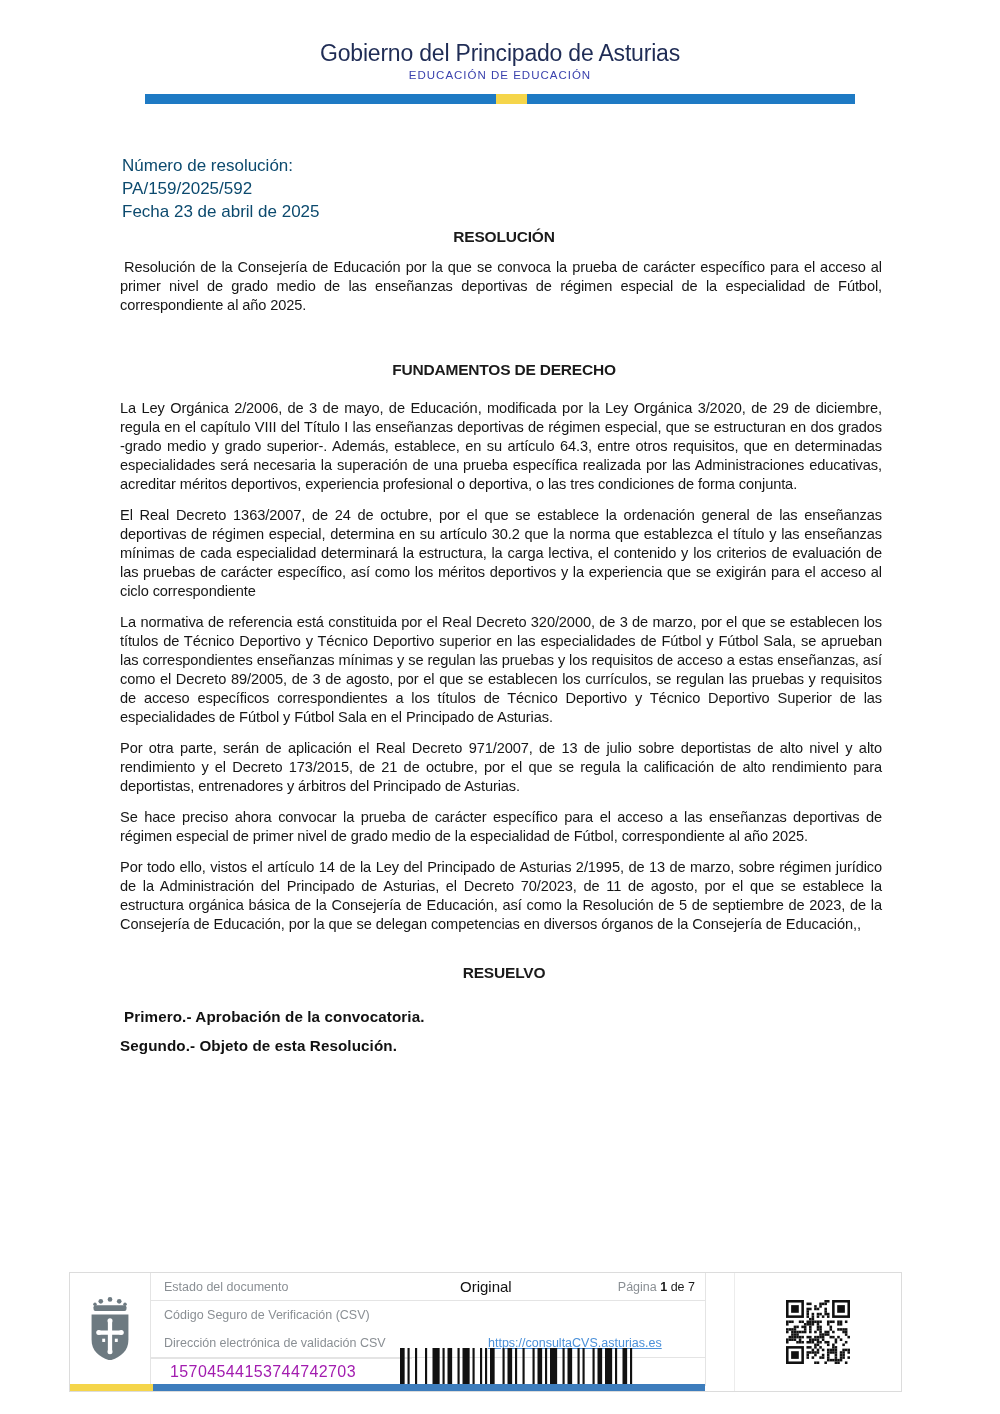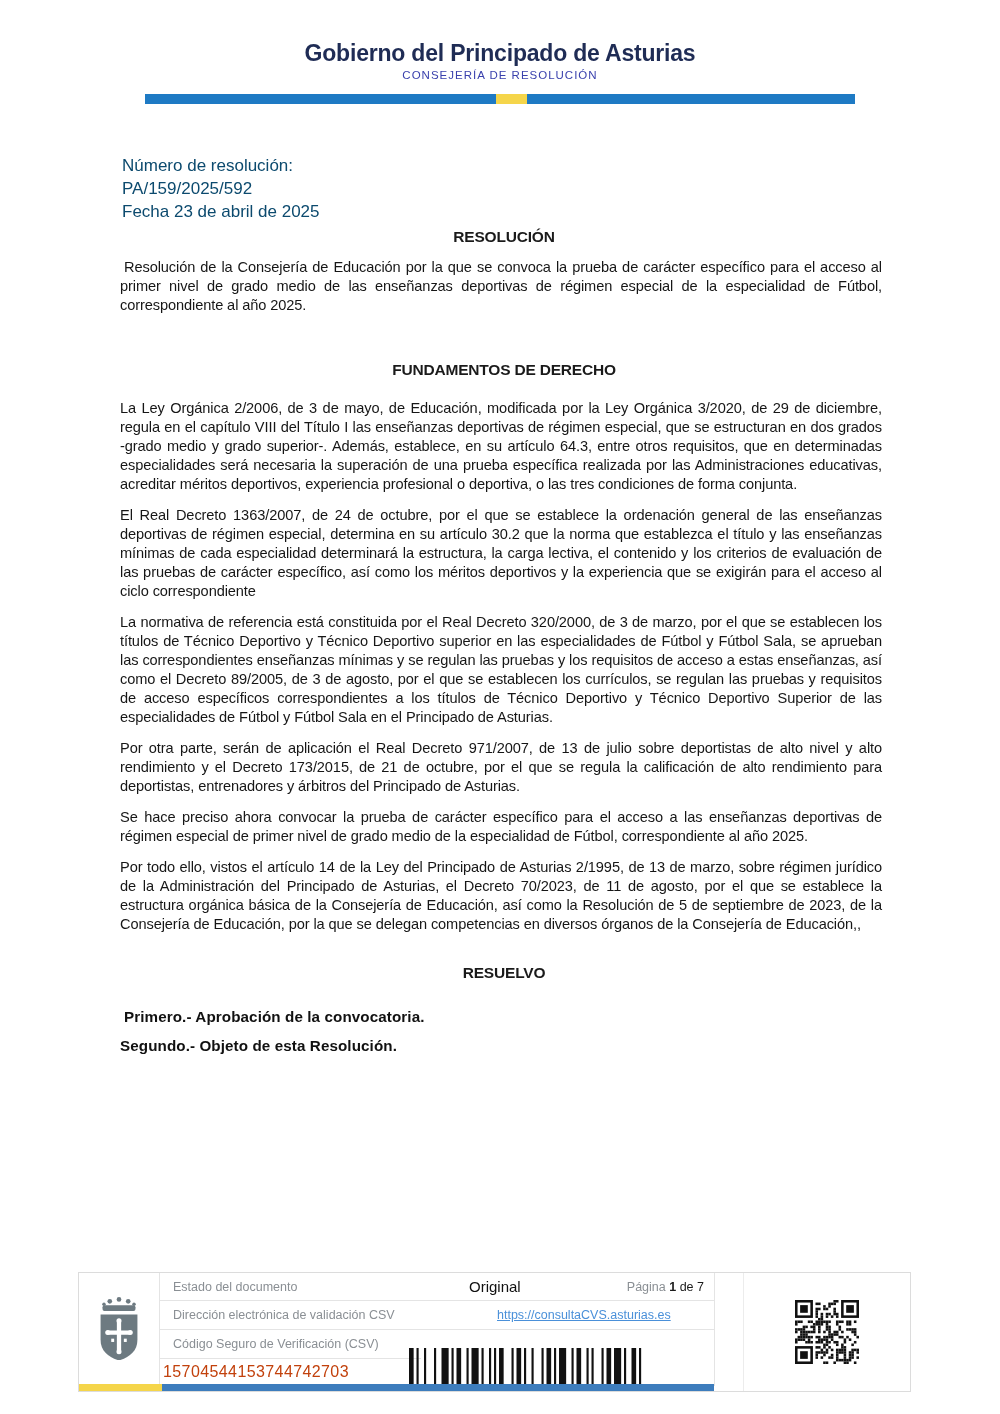--- a/index.html
+++ b/index.html
@@ -4,21 +4,21 @@
 <style>
   html,body { margin:0; padding:0; background:#ffffff; }
   .page {
     position:relative; width:1000px; height:1414px; margin:0 auto;
     background:#ffffff; overflow:hidden;
     font-family:"Liberation Sans", "DejaVu Sans", sans-serif;
     color:#1a1a1a;
   }
   
   .doc-header { text-align:center; padding-top:40px; }
-  .doc-title { font-size:23px; font-weight:bold; color:#1f2c55; letter-spacing:-0.2px; line-height:26px; }
+  .doc-title { font-size:23px; font-weight:normal; color:#1f2c55; letter-spacing:-0.2px; line-height:26px; }
   .doc-subtitle { font-size:11.5px; color:#3a41ad; letter-spacing:1px; margin-top:3px; }
   .top-bar { position:relative; margin:13px auto 0; width:710px; height:10px; background:#1e7ac4; }
   .top-bar-yellow { position:absolute; left:351px; top:0; width:31px; height:10px; background:#f5d54a; }
   
   .res-info { margin:50px 0 0 122px; font-size:17px; line-height:23px; color:#0c4a6e; }
   
   .h-center { text-align:center; font-weight:bold; font-size:15.5px; letter-spacing:-0.2px;margin-left:8px; }
   #h-resolucion { margin-top:5px; }
   #h-fundamentos { margin-top:46px; }
   #h-resuelvo { margin-top:30px; }
@@ -31,57 +31,57 @@
   #p-intro { }
   #p-f1 { margin-top:20px; }
   .para-heading {
     margin:26px 118px 0 120px; font-size:15.2px; font-weight:bold;
     letter-spacing:0.1px; color:#111;
   }
   #p-primero { margin-top:18px; }
   #p-segundo-h { margin-top:12px; }
   
   .footer-box {
-    position:absolute; left:78px; top:1272px; width:833px; height:120px;
+    position:absolute; left:69px; top:1272px; width:833px; height:120px;
     border:1px solid #dcdcdc; box-sizing:border-box; background:#fff;
   }
   .f-logo-col {
     position:absolute; left:0; top:0; width:80px; height:113px;
     border-right:1px solid #e4e4e4; display:flex; align-items:center; justify-content:center;
   }
   .f-rows { position:absolute; left:80px; top:0; width:555px; height:113px; }
   .f-row { position:relative; display:flex; align-items:center; box-sizing:border-box; }
   .f-row-1 { height:28px; border-bottom:1px solid #e4e4e4; }
   .f-row-2 { height:29px; border-bottom:1px solid #e4e4e4; }
   .f-row-3 { height:28px; }
   .f-row-4 { height:27px; }
   .f-partline { position:absolute; left:0; top:85px; width:262px; height:1px; background:#e4e4e4; }
   .f-label { color:#8a8f94; font-size:12.5px; padding-left:14px; white-space:nowrap; }
   .f-estado-value { position:absolute; left:310px; font-size:15px; color:#111; }
   .f-page { position:absolute; right:10px; font-size:12.5px; color:#8a8f94; white-space:nowrap; }
   .f-page .pg-num { color:#1a1a1a; font-weight:bold; }
   .f-page .pg-suffix { color:#1a1a1a; }
   .f-link { position:absolute; left:338px; font-size:12.5px; color:#4a90d9; text-decoration:underline; cursor:pointer; }
-  .f-csv-value { font-size:16px; color:#c2410c; padding-left:4px; letter-spacing:0.4px; }
+  .f-csv-value { font-size:16px; color:#a21caf; padding-left:20px; letter-spacing:0.4px; }
   .f-sep-right { position:absolute; left:635px; top:0; width:1px; height:113px; background:#e4e4e4; }
   .f-sep-qr { position:absolute; left:664px; top:0; width:1px; height:118px; background:#ececec; }
   .f-bars { position:absolute; left:0; bottom:0; height:7px; width:635px; font-size:0; }
   .f-bar-yellow { display:inline-block; width:83px; height:7px; background:#f5d54a; }
   .f-bar-blue { display:inline-block; width:552px; height:7px; background:#3d7dbd; }
   .f-barcode { position:absolute; left:330px; top:75px; width:240px; height:36px; }
   .f-qr { position:absolute; left:664px; top:0; width:168px; height:118px; display:flex; align-items:center; justify-content:center; }
 </style>
 </head>
 <body>
 
 <div class="page">
 
   <div class="doc-header">
     <div class="doc-title">Gobierno del Principado de Asturias</div>
-    <div class="doc-subtitle">CONSEJERÍA DE RESOLUCIÓN</div>
+    <div class="doc-subtitle">EDUCACIÓN DE EDUCACIÓN</div>
     <div class="top-bar">
       <div class="top-bar-yellow"></div>
     </div>
   </div>
 
   <div class="res-info">
     <div>Número de resolución:</div>
     <div>PA/159/2025/592</div>
     <div>Fecha 23 de abril de 2025</div>
   </div>
@@ -131,26 +131,26 @@
         </svg>
       </span>
     </div>
 
     <div class="f-rows">
       <div class="f-row f-row-1">
         <span class="f-label">Estado del documento</span>
         <span class="f-estado-value">Original</span>
         <span class="f-page"><span>Página </span><span class="pg-num">1</span><span class="pg-suffix"> de 7</span></span>
       </div>
+      <div class="f-row f-row-3">
+        <span class="f-label">Código Seguro de Verificación (CSV)</span>
+      </div>
       <div class="f-row f-row-2">
         <span class="f-label">Dirección electrónica de validación CSV</span>
         <a class="f-link">https://consultaCVS.asturias.es</a>
-      </div>
-      <div class="f-row f-row-3">
-        <span class="f-label">Código Seguro de Verificación (CSV)</span>
       </div>
       <div class="f-row f-row-4">
         <span class="f-csv-value">15704544153744742703</span>
       </div>
       <div class="f-partline"></div>
     </div>
 
     <div class="f-sep-right"></div>
     <div class="f-sep-qr"></div>
 

